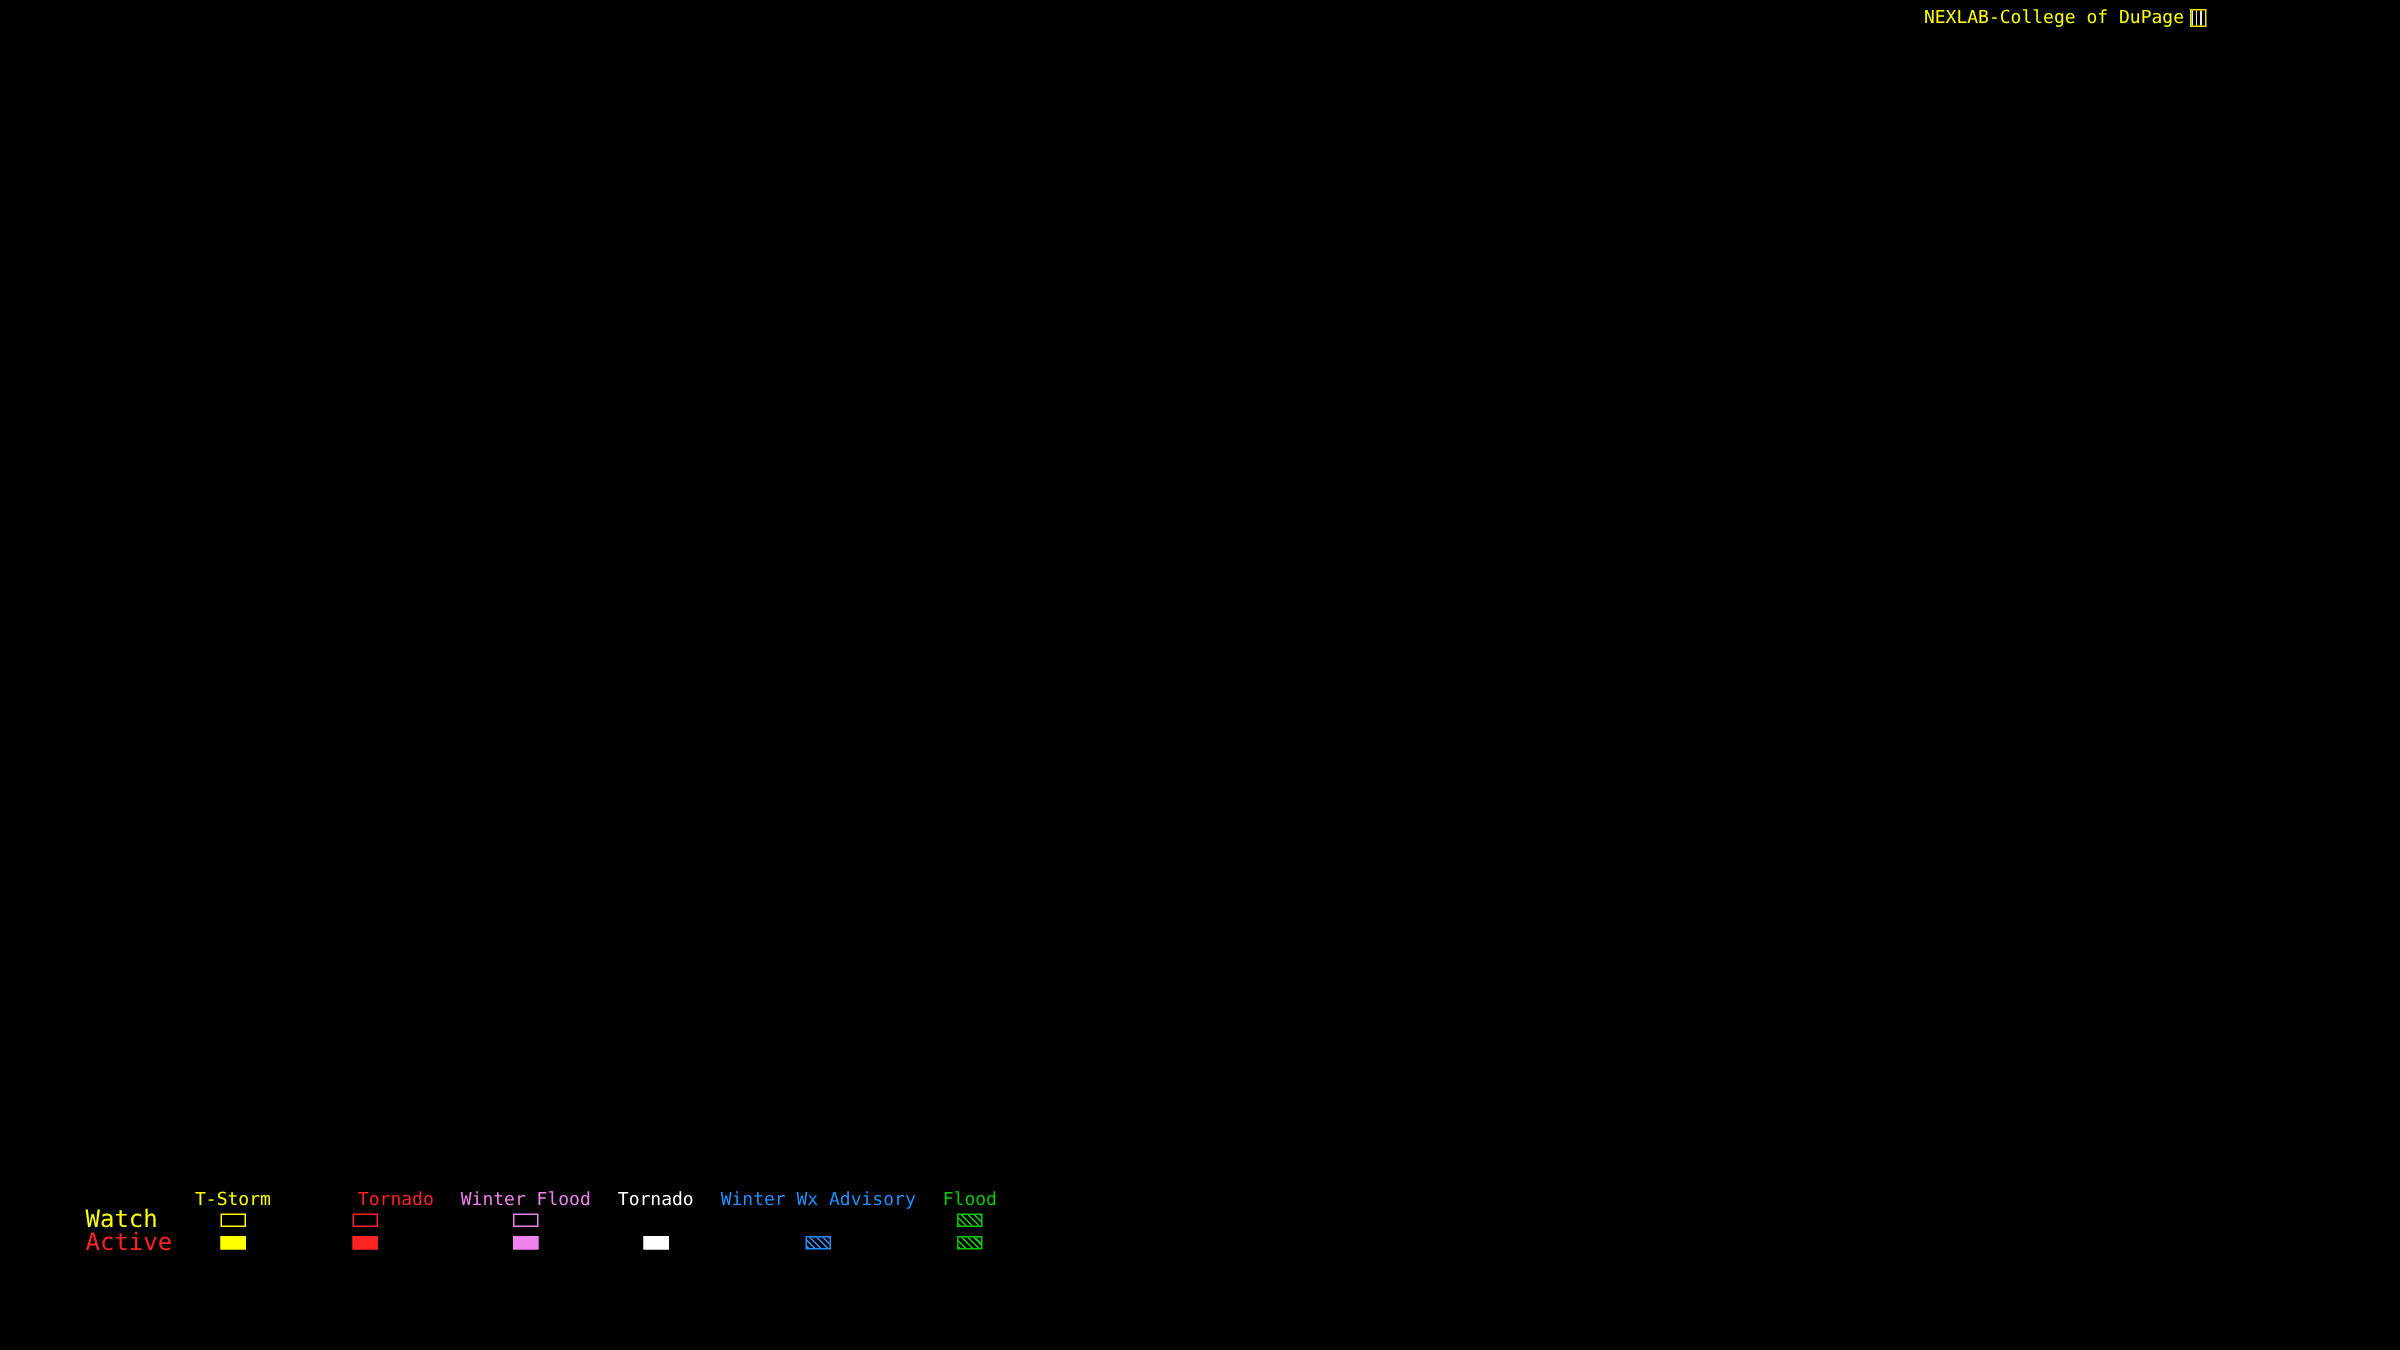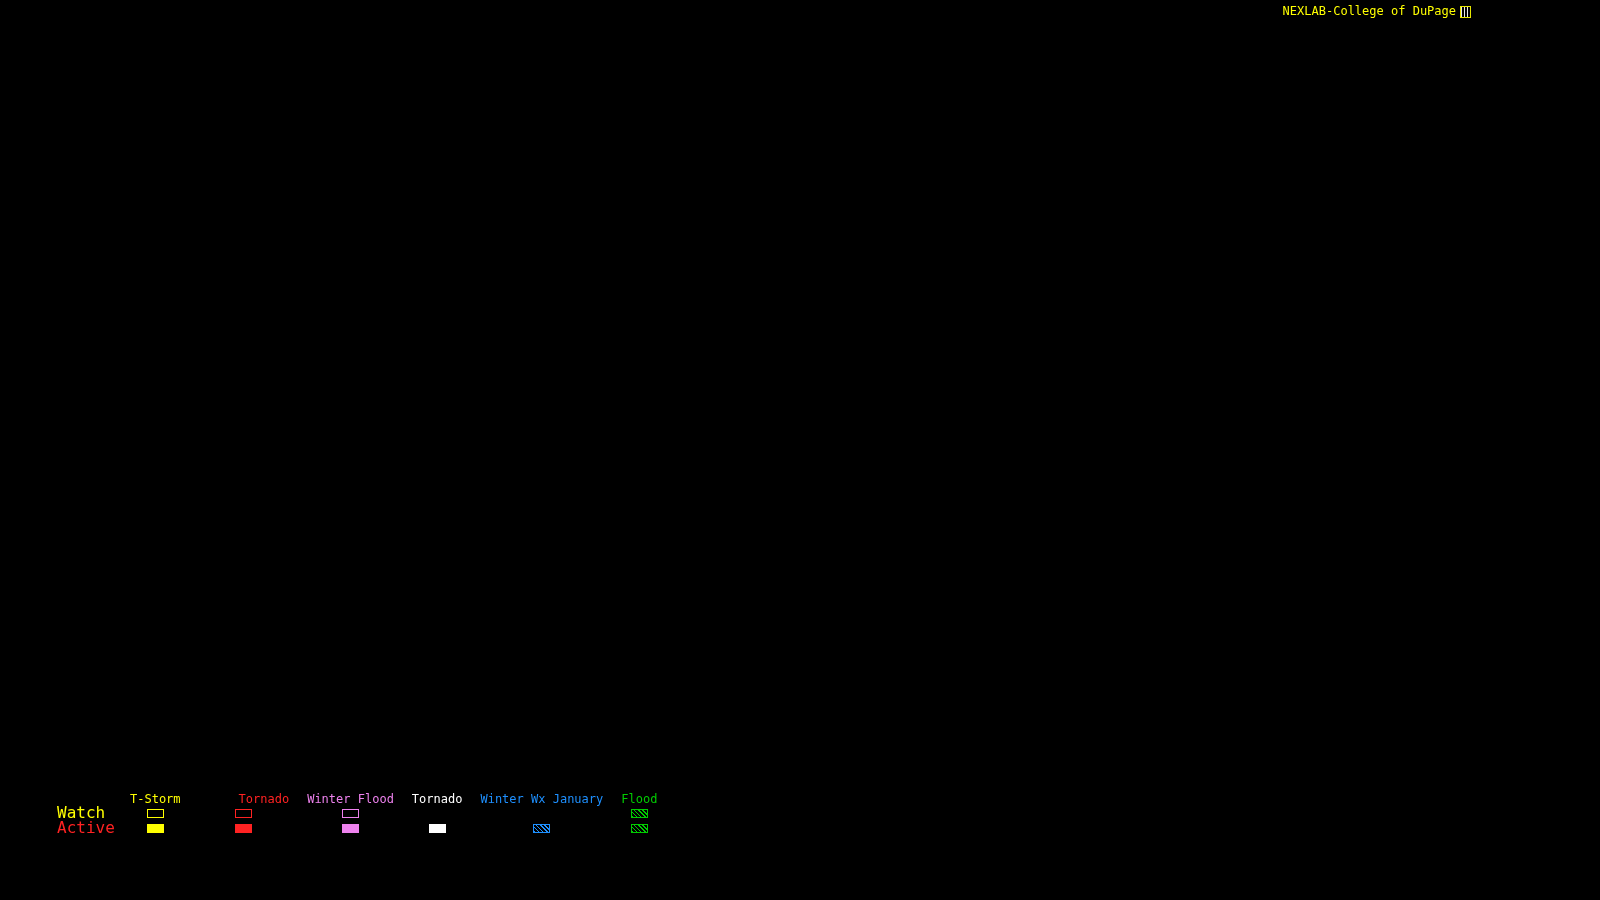--- a/index.html
+++ b/index.html
@@ -92,21 +92,21 @@
         </div>
       </div>
       <div class="legend-col">
         <div class="cat-label" style="color: rgb(255, 255, 255);">Tornado</div>
         <div class="swatch-slot"></div>
         <div class="swatch-slot">
           <div class="swatch" style="border: 1px solid rgb(255, 255, 255); background: rgb(255, 255, 255);"></div>
         </div>
       </div>
       <div class="legend-col">
-        <div class="cat-label" style="color: rgb(30, 144, 255);">Winter Wx January</div>
+        <div class="cat-label" style="color: rgb(30, 144, 255);">Winter Wx Advisory</div>
         <div class="swatch-slot"></div>
         <div class="swatch-slot">
           <div class="swatch" style="border: 1px solid rgb(30, 144, 255); background-image: repeating-linear-gradient(45deg, rgb(30, 144, 255) 0px, rgb(30, 144, 255) 1px, transparent 1px, transparent 3px);"></div>
         </div>
       </div>
       <div class="legend-col">
         <div class="cat-label" style="color: rgb(0, 204, 0); text-align: right;">Flood</div>
         <div class="swatch-slot">
           <div class="swatch" style="border: 1px solid rgb(0, 204, 0); background-image: repeating-linear-gradient(45deg, rgb(0, 204, 0) 0px, rgb(0, 204, 0) 1px, transparent 1px, transparent 3px);"></div>
         </div>

